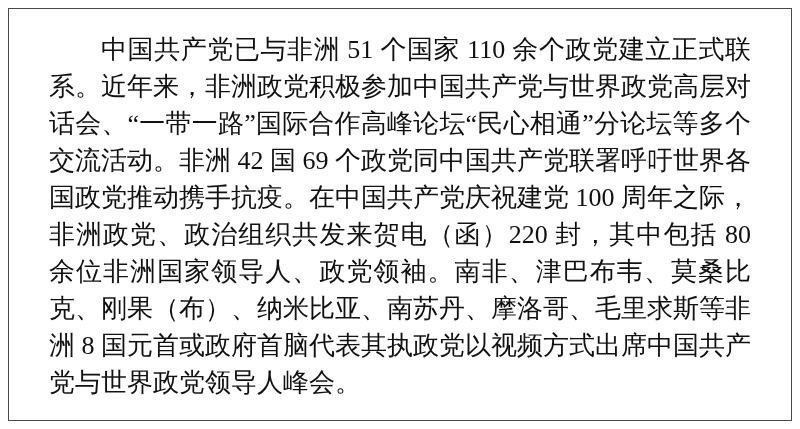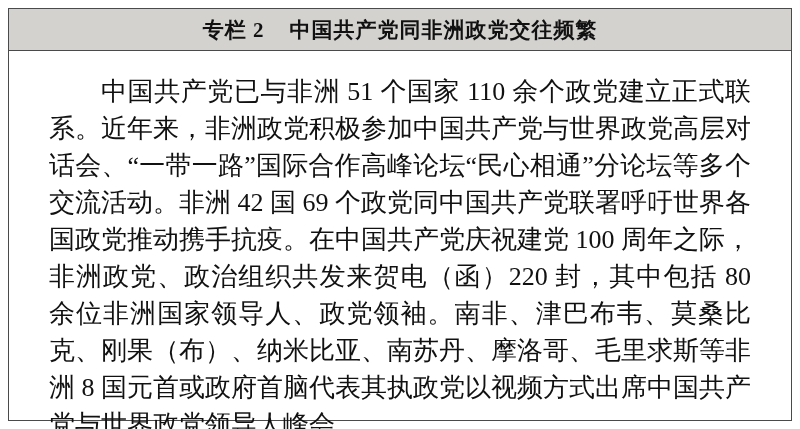--- a/index.html
+++ b/index.html
@@ -53,19 +53,16 @@
     text-indent: 2em;
     font-family: "Liberation Serif", "DejaVu Serif", serif;
     margin: 0;
     white-space: pre-wrap;
   }
 </style>
 </head>
 <body>
 
 <div class="box">
-  <div class="box-header">
-    <span class="header-text">专栏 2    中国共产党同非洲政党交往频繁</span>
-  </div>
   <div class="box-body">
     <p class="body-text">中国共产党已与非洲 51 个国家 110 余个政党建立正式联系。近年来，非洲政党积极参加中国共产党与世界政党高层对话会、“一带一路”国际合作高峰论坛“民心相通”分论坛等多个交流活动。非洲 42 国 69 个政党同中国共产党联署呼吁世界各国政党推动携手抗疫。在中国共产党庆祝建党 100 周年之际，非洲政党、政治组织共发来贺电（函）220 封，其中包括 80 余位非洲国家领导人、政党领袖。南非、津巴布韦、莫桑比克、刚果（布）、纳米比亚、南苏丹、摩洛哥、毛里求斯等非洲 8 国元首或政府首脑代表其执政党以视频方式出席中国共产党与世界政党领导人峰会。</p>
   </div>
 </div>
 
 </body></html>

